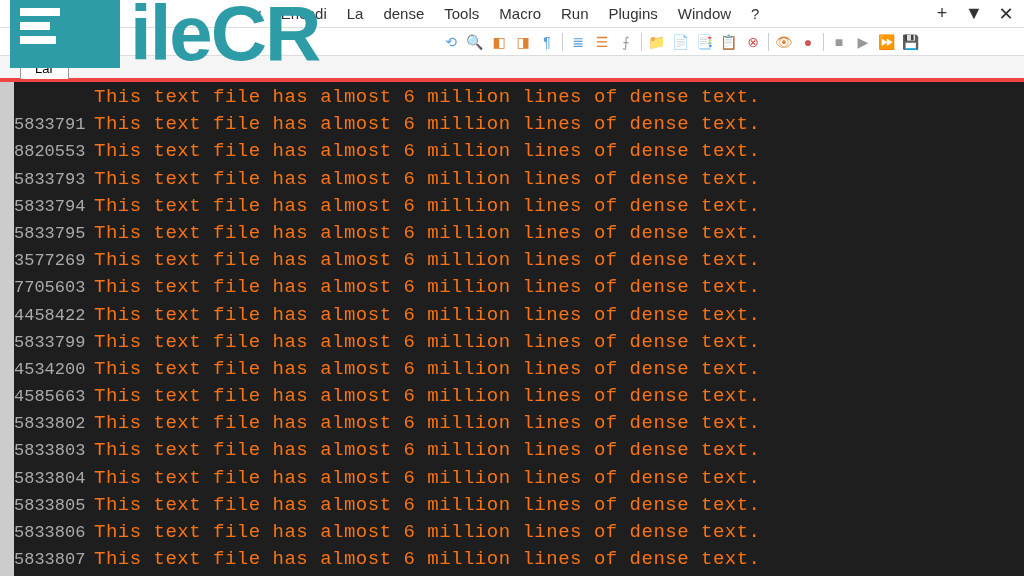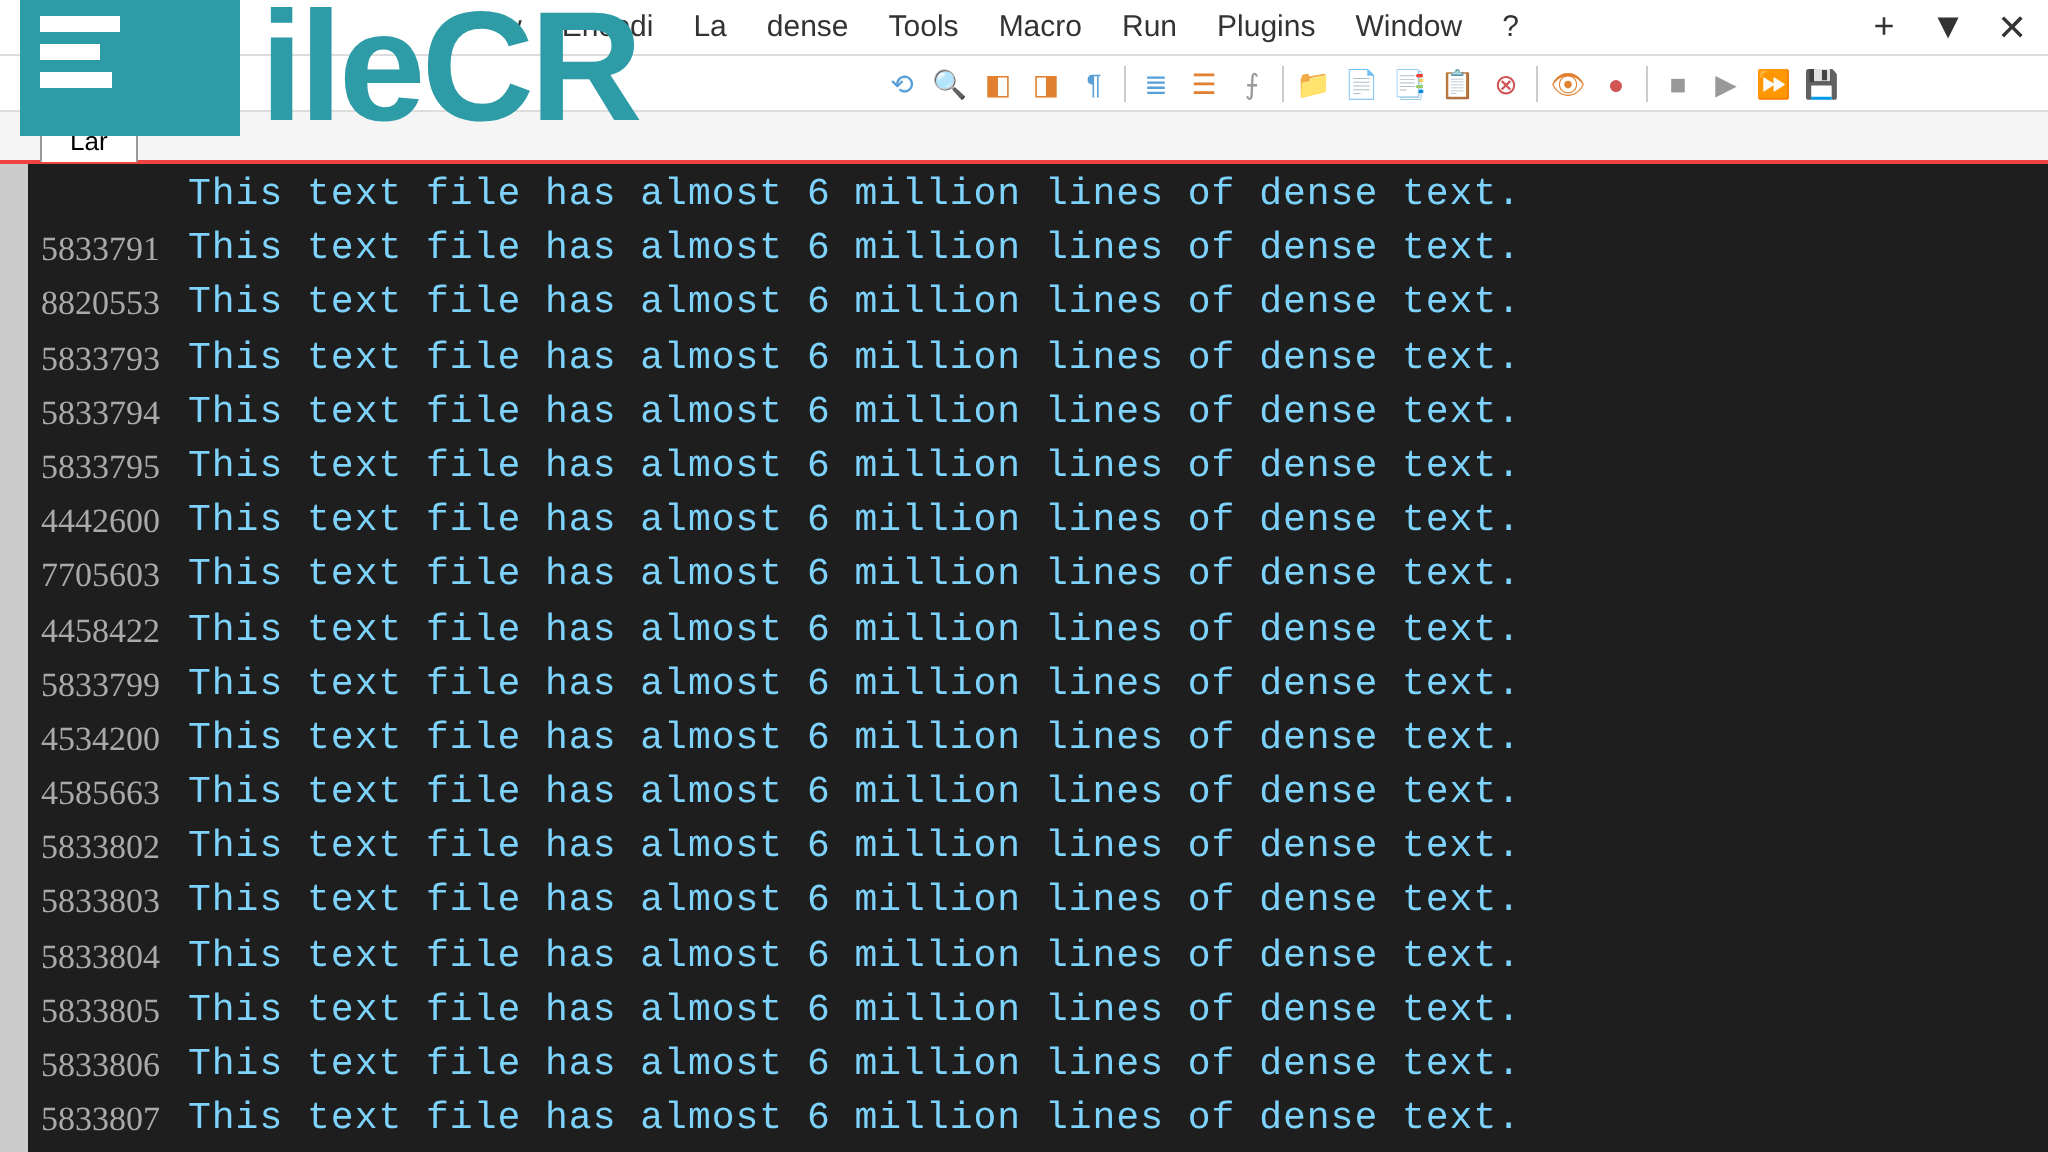--- a/index.html
+++ b/index.html
@@ -60,21 +60,21 @@
     }
     .tb-sep {
       width: 1px;
       height: 18px;
       background: #ccc;
       margin: 0 2px;
     }
     .tab-bar {
       height: 26px;
       background: #f5f5f5;
-      border-bottom: 2px solid #ef4444;
+      border-bottom: 4px solid #ef4444;
       display: flex;
       align-items: flex-end;
       padding-left: 20px;
     }
     .tab {
       background: #fff;
       border: 1px solid #999;
       border-bottom: none;
       padding: 3px 14px;
       font-size: 13px;
@@ -88,35 +88,35 @@
       background: #1e1e1e;
     }
     .margin-strip {
       width: 14px;
       background: #ccc;
     }
     .gutter {
       width: 72px;
       background: #1e1e1e;
       color: #888;
-      font-family: Liberation Serif, serif;
+      font-family: Liberation Mono, monospace;
       font-size: 17px;
       text-align: right;
       padding-right: 6px;
       padding-top: 2px;
       line-height: 27.2px;
     }
     .gutter-line {
       height: 27.2px;
       color: #aaa;
     }
     .text-content {
       flex: 1;
       background: #1e1e1e;
-      color: #7dd3fc;
+      color: #f97316;
       font-family: 'Courier New', monospace;
       font-size: 19px;
       padding-left: 8px;
       padding-top: 2px;
       line-height: 27.2px;
       white-space: pre;
       letter-spacing: 0.5px;
     }
     .text-line {
       height: 27.2px;
@@ -208,21 +208,21 @@
 
 <div class="editor-area">
   <div class="margin-strip"></div>
   <div class="gutter" id="gutter">
       <div class="gutter-line"></div>
       <div class="gutter-line">5833791</div>
       <div class="gutter-line">8820553</div>
       <div class="gutter-line">5833793</div>
       <div class="gutter-line">5833794</div>
       <div class="gutter-line">5833795</div>
-      <div class="gutter-line">4442600</div>
+      <div class="gutter-line">3577269</div>
       <div class="gutter-line">7705603</div>
       <div class="gutter-line">4458422</div>
       <div class="gutter-line">5833799</div>
       <div class="gutter-line">4534200</div>
       <div class="gutter-line">4585663</div>
       <div class="gutter-line">5833802</div>
       <div class="gutter-line">5833803</div>
       <div class="gutter-line">5833804</div>
       <div class="gutter-line">5833805</div>
       <div class="gutter-line">5833806</div>

